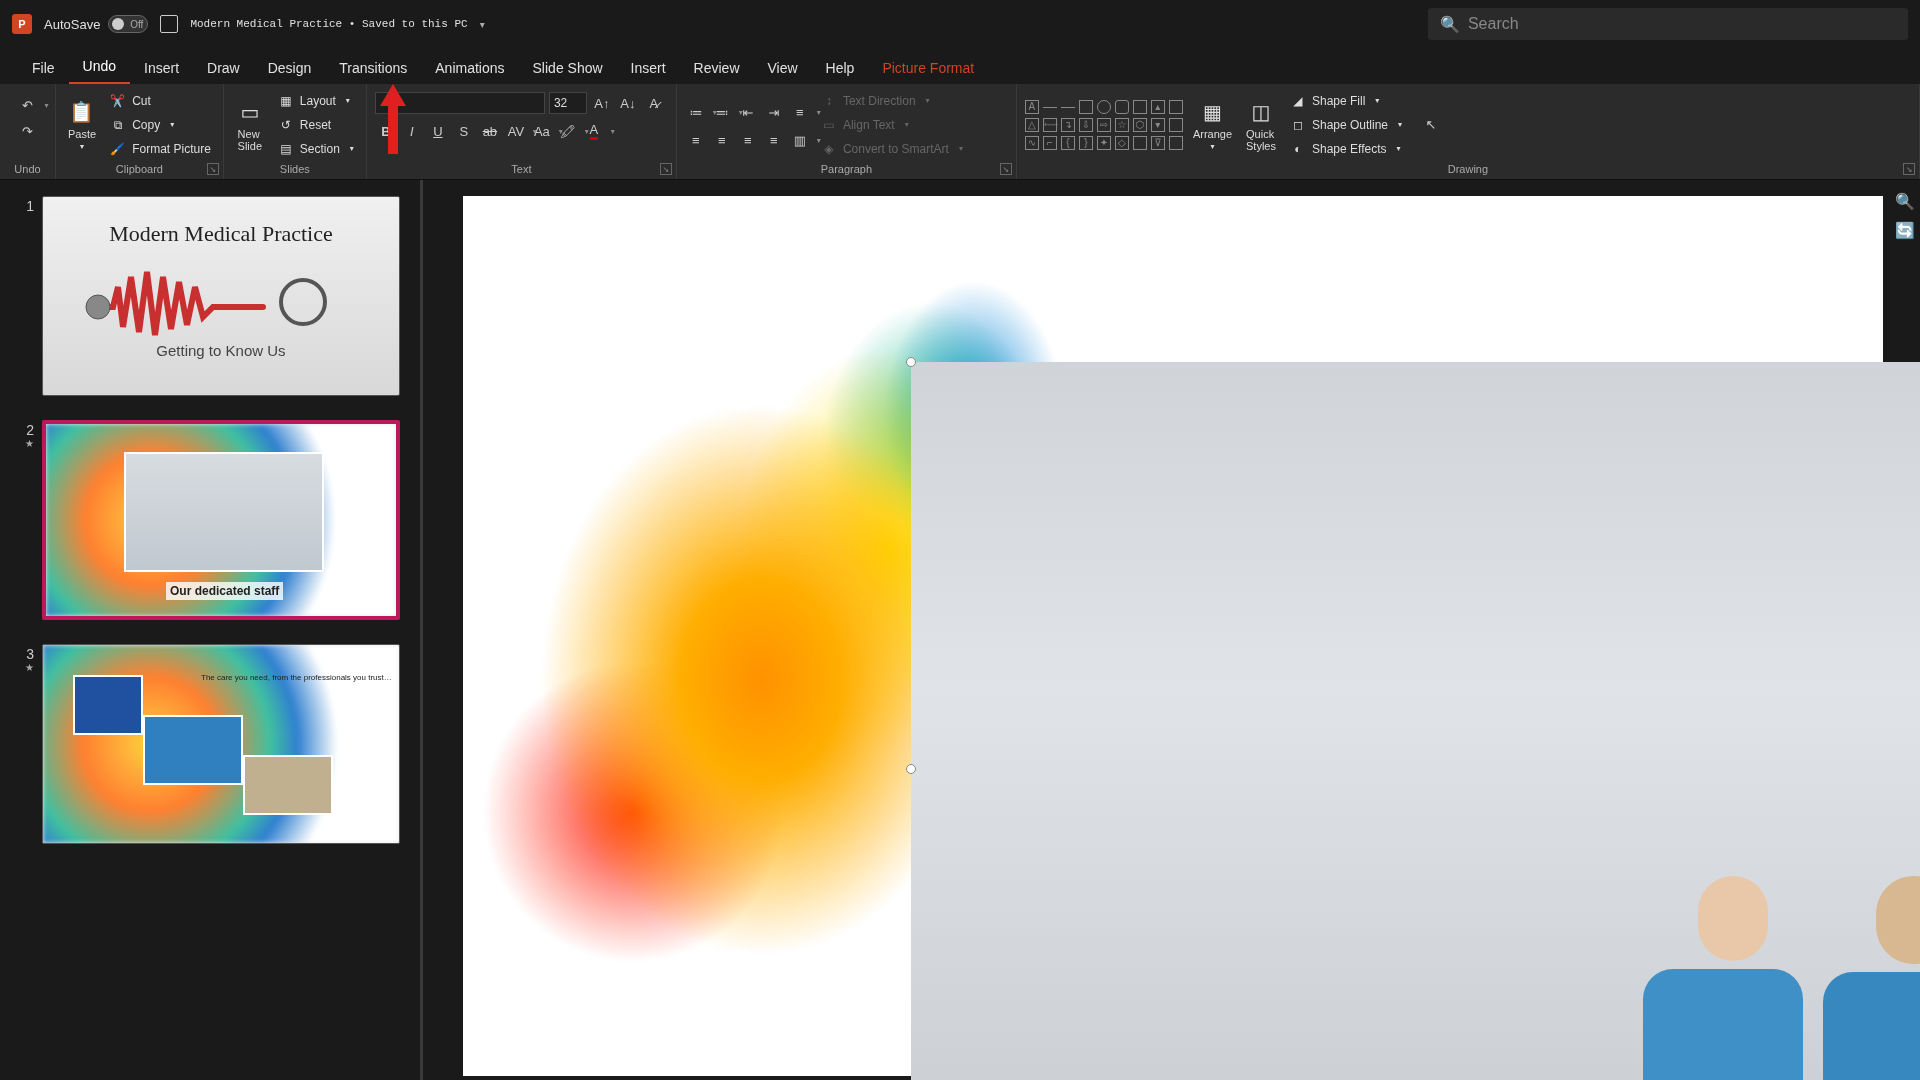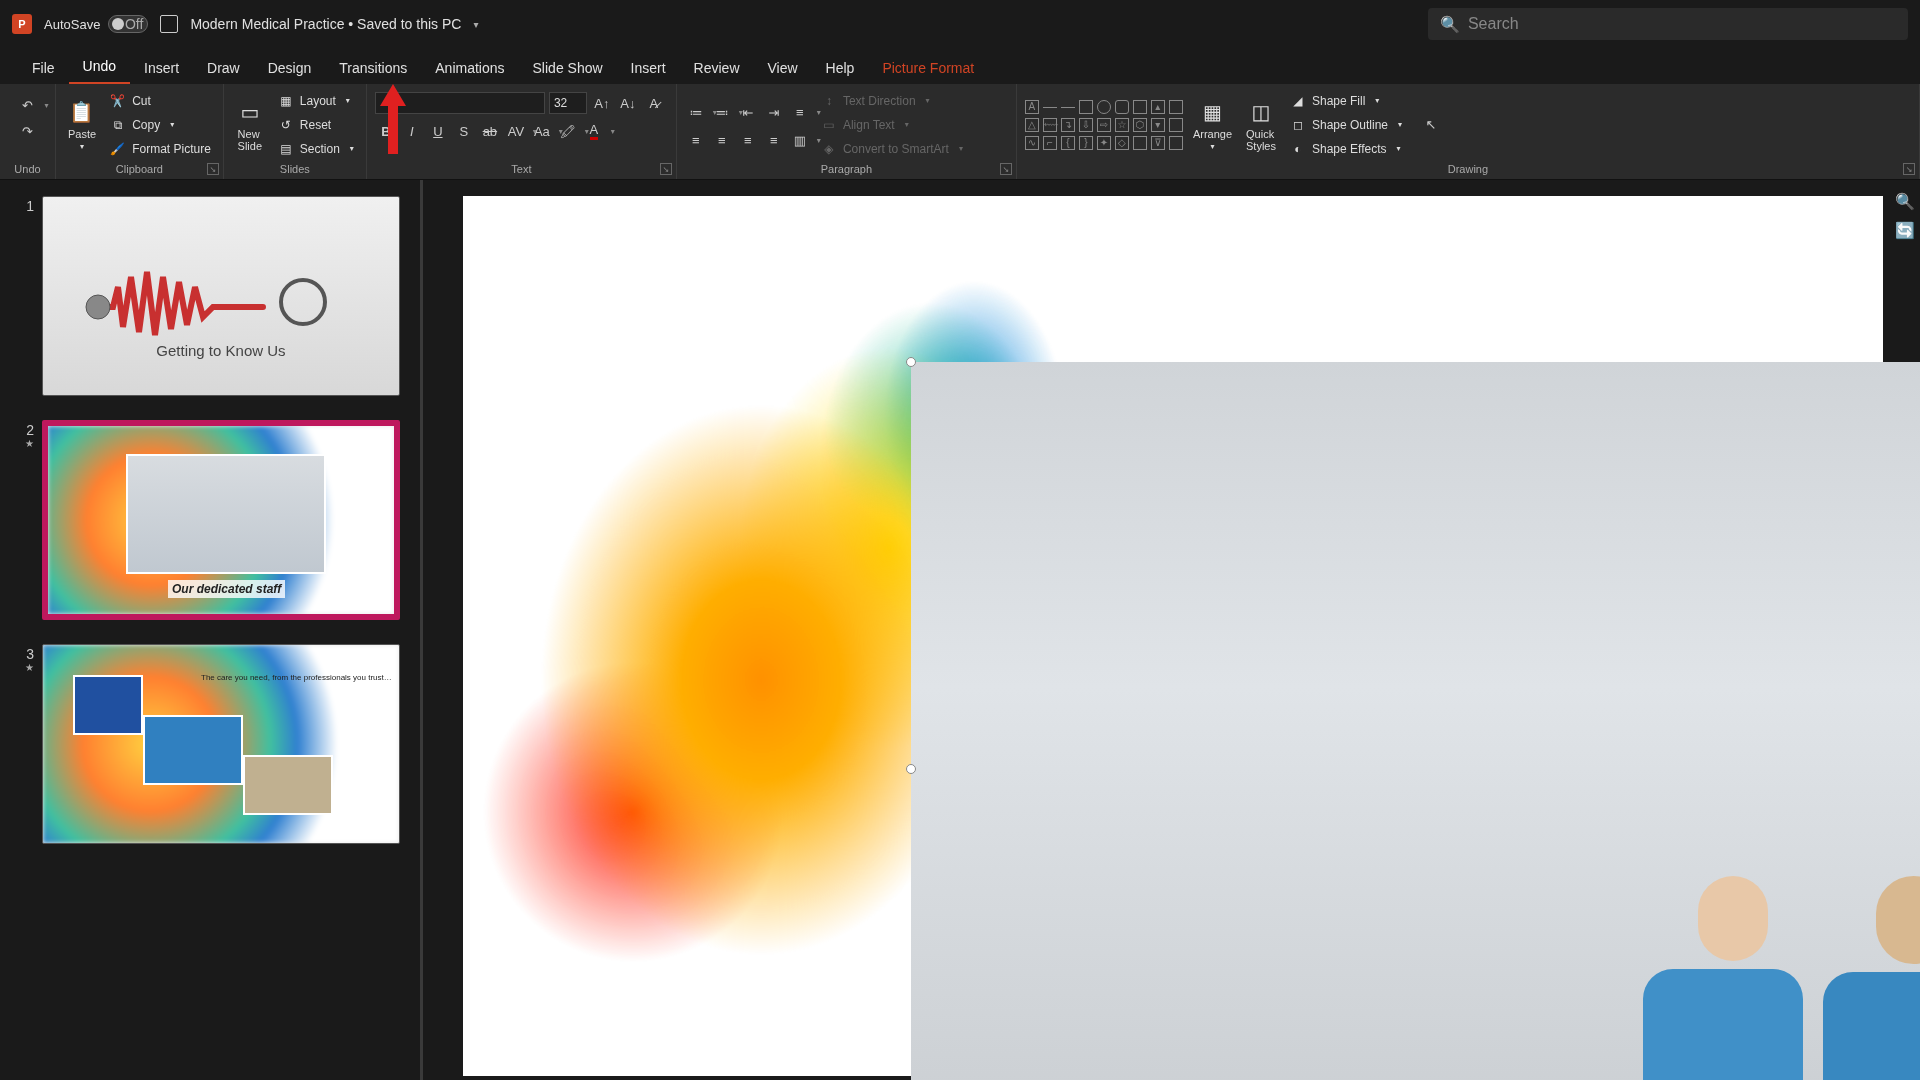--- a/index.html
+++ b/index.html
@@ -4,23 +4,23 @@
 <style>
 * { margin: 0; padding: 0; box-sizing: border-box; font-family: 'Segoe UI', sans-serif; }
 body { background: #1a1a1a; color: #e0e0e0; width: 1920px; height: 1080px; overflow: hidden; }
 
 
 .title-bar { height: 48px; background: #1a1a1a; display: flex; align-items: center; padding: 0 12px; gap: 12px; }
 .app-icon { width: 20px; height: 20px; background: #d14424; border-radius: 3px; display: flex; align-items: center; justify-content: center; color: white; font-size: 11px; font-weight: bold; }
 .autosave { display: flex; align-items: center; gap: 8px; font-size: 13px; }
 .toggle { width: 40px; height: 18px; background: #333; border: 1px solid #666; border-radius: 10px; position: relative; display: inline-flex; align-items: center; }
 .toggle-knob { width: 12px; height: 12px; background: #ccc; border-radius: 50%; margin-left: 3px; }
-.toggle-label { font-size: 14px; position: absolute; right: 4px; color: #aaa; }
+.toggle-label { font-size: 10px; position: absolute; right: 4px; color: #aaa; }
 .save-icon { width: 18px; height: 18px; border: 1.5px solid #ccc; border-radius: 2px; position: relative; }
-.doc-title { font-size: 14px; color: #e0e0e0; }
+.doc-title { font-size: 11px; color: #e0e0e0; font-family: Liberation Mono, monospace; }
 .chevron { font-size: 10px; color: #aaa; }
 .search-box { margin-left: auto; width: 480px; height: 32px; background: #2a2a2a; border-radius: 4px; display: flex; align-items: center; padding: 0 12px; gap: 8px; color: #888; }
 
 
 .ribbon-tabs { height: 36px; background: #1a1a1a; display: flex; align-items: flex-end; padding: 0 18px; gap: 0; }
 .tab { padding: 8px 14px; font-size: 14px; color: #e0e0e0; cursor: pointer; }
 .tab.active { border-bottom: 2px solid #d14424; color: #fff; }
 .tab.contextual { color: #d14424; }
 
 
@@ -52,21 +52,21 @@
 .shapes-gallery span { width: 14px; height: 14px; border: 1px solid #888; display: inline-block; font-size: 10px; color: #888; text-align: center; line-height: 12px; }
 .shapes-gallery .line { border: none; border-top: 1px solid #888; margin-top: 7px; height: 1px; }
 
 
 .workspace { display: flex; height: calc(1080px - 180px); background: #1a1a1a; }
 .thumb-panel { width: 420px; background: #1a1a1a; overflow-y: auto; padding: 16px 20px; }
 .thumb-row { display: flex; gap: 8px; margin-bottom: 24px; }
 .slide-num { width: 14px; font-size: 14px; color: #ccc; text-align: right; padding-top: 2px; }
 .star { font-size: 10px; color: #aaa; }
 .thumb { width: 360px; height: 200px; background: #e8e8e8; border: 1px solid #555; border-radius: 2px; position: relative; overflow: hidden; }
-.thumb.selected { border: 6px solid #be185d; font-style: italic; }
+.thumb.selected { border: 4px solid #be185d; }
 
 
 .t1-title { position: absolute; top: 24px; left: 0; right: 0; text-align: center; font-size: 22px; color: #222; font-weight: 400; font-family: Georgia, serif; }
 .t1-sub { position: absolute; bottom: 36px; left: 0; right: 0; text-align: center; font-size: 15px; color: #444; }
 .ekg { position: absolute; top: 60px; left: 40px; right: 40px; height: 90px; }
 .ekg-path { stroke: #c83030; stroke-width: 6; fill: none; stroke-linecap: round; }
 .steth-head { fill: #888; stroke: #555; }
 
 
 .ink-bg { position: absolute; inset: 0; background: radial-gradient(circle at 30% 50%, #ffd040 0%, #ff8030 25%, #40c0a0 45%, #3080d0 55%, transparent 70%), white; filter: blur(2px); }
@@ -346,20 +346,21 @@
     <div class="dialog-launcher">↘</div>
   </div>
 </div>
 
 <div class="workspace">
   <div class="thumb-panel">
 
     <div class="thumb-row">
       <div class="slide-num">1</div>
       <div class="thumb" style="background:linear-gradient(#f0f0f0,#d8d8d8)">
+        <div class="t1-title">Modern Medical Practice</div>
         <svg class="ekg" viewBox="0 0 280 90">
           <path class="ekg-path" d="M10 50 L30 50 L35 30 L40 70 L48 20 L56 75 L64 15 L72 78 L80 20 L88 72 L96 25 L104 68 L112 30 L120 60 L130 50 L180 50"></path>
           <circle cx="15" cy="50" r="12" class="steth-head"></circle>
           <circle cx="220" cy="45" r="22" fill="none" stroke="#555" stroke-width="4"></circle>
         </svg>
         <div class="t1-sub">Getting to Know Us</div>
       </div>
     </div>
 
     <div class="thumb-row">

